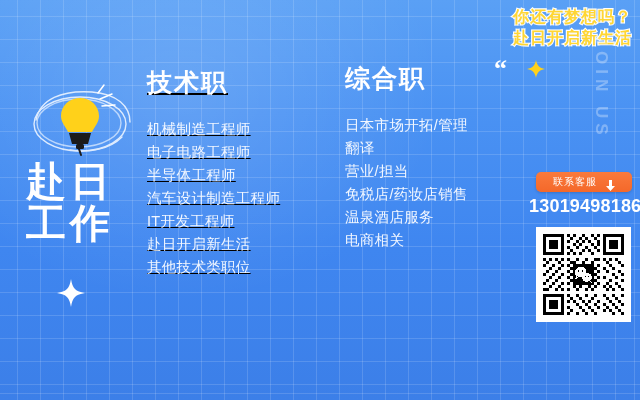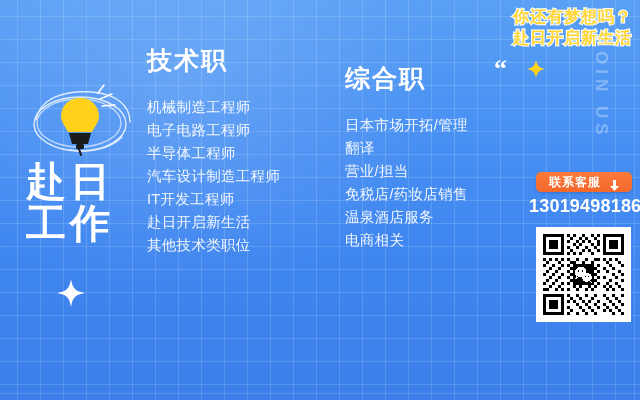--- a/index.html
+++ b/index.html
@@ -49,21 +49,21 @@
     line-height:42px;
     letter-spacing:4px;
     text-align:center;
   }
   #brand-title .ln{ display:block; }
 
   #star-left{ position:absolute; left:56px; top:278px; width:30px; height:30px; }
 
   
   .col{ position:absolute; }
-  #col-tech{ left:147px; top:44px; }
+  #col-tech{ left:147px; top:66px;text-decoration:underline; }
   #col-general{ left:345px; top:62px; }
 
   .col-head{
     color:#ffffff;
     font-size:25px;
     font-weight:bold;
     letter-spacing:2px;
     margin-bottom:19px;
     white-space:nowrap;
   }
@@ -119,21 +119,21 @@
   
   #contact-btn{
     position:absolute; left:536px; top:172px;
     width:96px; height:20px;
     background:linear-gradient(180deg,#fa7a3c,#f4682a);
     border-radius:5px;
     display:flex; align-items:center; justify-content:center; gap:9px;
     box-shadow:0 1px 3px rgba(0,0,0,.18);
   }
   #contact-btn .lbl{
-    color:#ffffff; font-size:12px; font-weight:bold; letter-spacing:1px;
+    color:#ffffff; font-size:10px; font-weight:normal; letter-spacing:1px;
     white-space:nowrap;
   }
   #contact-btn .arw{ width:9px; height:11px; display:block; }
 
   #phone{
     position:absolute; left:529px; top:196px;
     width:108px;
     color:#ffffff;
     font-size:18px;
     font-weight:bold;

